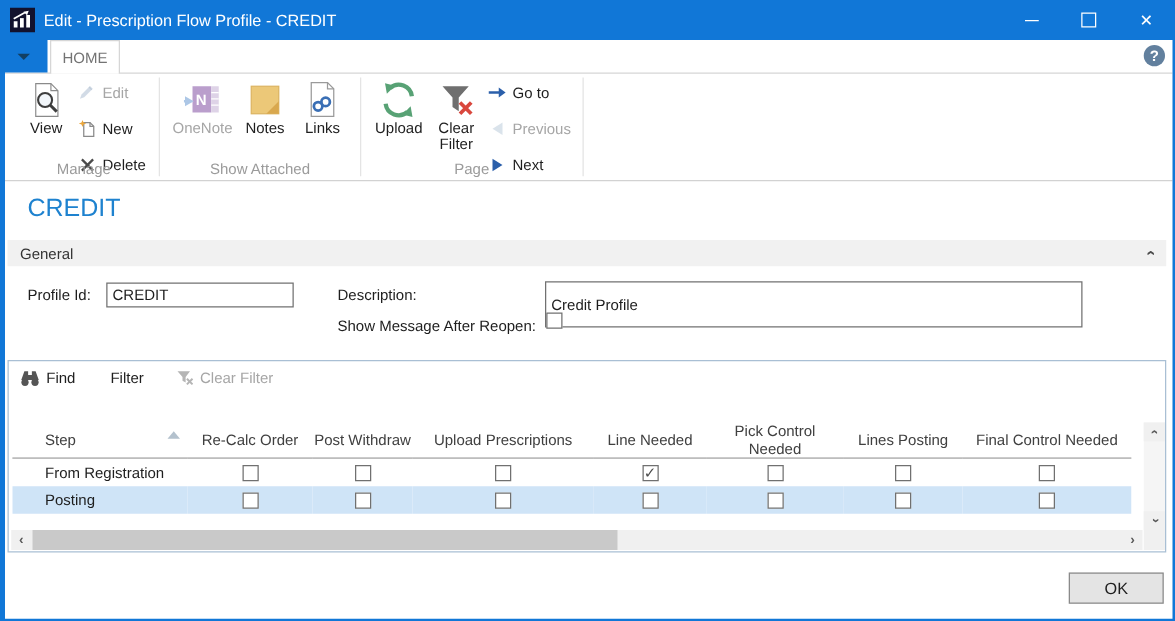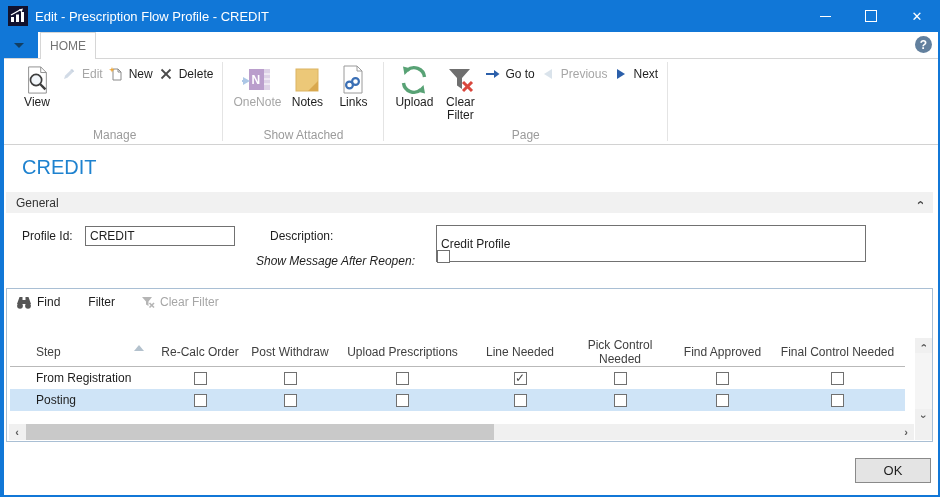--- a/index.html
+++ b/index.html
@@ -40,21 +40,21 @@
   .ribbon{position:absolute;top:59px;left:4px;right:2px;height:86px;background:#fff;
           border-bottom:1px solid #d2d2d2;display:flex;align-items:stretch;padding-left:4px;
           box-sizing:border-box;}
   .grp{position:relative;display:flex;align-items:flex-start;padding:2px 6px 16px 6px;}
   .grp-label{position:absolute;bottom:2px;left:0;right:0;text-align:center;color:#9b9b9b;}
   .sep{width:1px;background:#e4e4e4;margin:3px 1px;}
   .btn-lg{display:flex;flex-direction:column;align-items:center;padding:2px 3px;min-width:40px;}
   .btn-lg .ic{height:33px;display:flex;align-items:center;justify-content:center;}
   .btn-lg .lbl{text-align:center;line-height:13px;white-space:pre-line;}
   .btn-lg.wrap .lbl{width:38px;white-space:normal;}
-  .stack{display:flex;flex-direction:row;gap:2px;padding-top:4px;min-width:60px;}
+  .stack{display:flex;flex-direction:column;gap:12px;padding-top:4px;min-width:60px;}
   .btn-sm{display:flex;align-items:center;gap:5px;height:17px;padding:0 2px;}
   .disabled .lbl,.btn-sm.disabled{color:var(--disabled-text,#a6a6a6);}
   .disabled .ic,.btn-sm.disabled .ic-sm{opacity:.55;}
   .ic-sm{width:15px;height:14px;display:flex;align-items:center;justify-content:center;flex:0 0 auto;}
   .tri-right{width:0;height:0;border-top:5px solid transparent;border-bottom:5px solid transparent;
              border-left:8px solid var(--nav-blue,#2b5faa);}
   .tri-left{width:0;height:0;border-top:5px solid transparent;border-bottom:5px solid transparent;
             border-right:8px solid #bcccdb;}
 
   
@@ -293,21 +293,21 @@
   <div class="page-title">CREDIT</div>
 
   <div class="bar bar-general">
     <span>General</span>
     <span class="chev chev-up chev-collapse">›</span>
   </div>
   <span class="fld-label" style="left:22px;top:229px;">Profile Id:</span>
   <input class="fld-input" style="left: 85px; top: 226px; width: 150px; height: 20px;" value="CREDIT">
   <span class="fld-label" style="left:270px;top:229px;">Description:</span>
   <input class="fld-input" style="left: 436px; top: 225px; width: 430px; height: 37px;" value="Credit Profile">
-  <span class="fld-label" style="left:256px;top:254px;font-style:italic;">Show Message After Reopen:</span>
+  <span class="fld-label" style="left:270px;top:254px;">Show Message After Reopen:</span>
   <span class="cb cb-abs" id="show-message-cb"></span>
 
   <div class="section">
 
     <div class="tb">
       <span class="tb-item">
         <svg width="16" height="13" viewBox="0 0 16 13">
           <path d="M3.5 1 h3 v3 h3 V1 h3 l2.5 7 h-14 z" fill="#555"></path>
           <circle cx="4" cy="9.8" r="2.9" fill="#555"></circle>
           <circle cx="12" cy="9.8" r="2.9" fill="#555"></circle>
@@ -343,21 +343,21 @@
           <tr>
             <th class="col-step">
               <span>Step</span>
               <span class="sort-asc"></span>
             </th>
             <th>Re-Calc Order</th>
             <th>Post Withdraw</th>
             <th>Upload Prescriptions</th>
             <th>Line Needed</th>
             <th>Pick Control Needed</th>
-            <th>Find Approved</th>
+            <th>Lines Posting</th>
             <th>Final Control Needed</th>
           </tr>
         </thead>
         <tbody>
           <tr>
             <td class="cell-step">From Registration</td>
             <td><span class="cb"></span></td>
             <td><span class="cb"></span></td>
             <td><span class="cb"></span></td>
             <td><span class="cb checked"></span></td>

